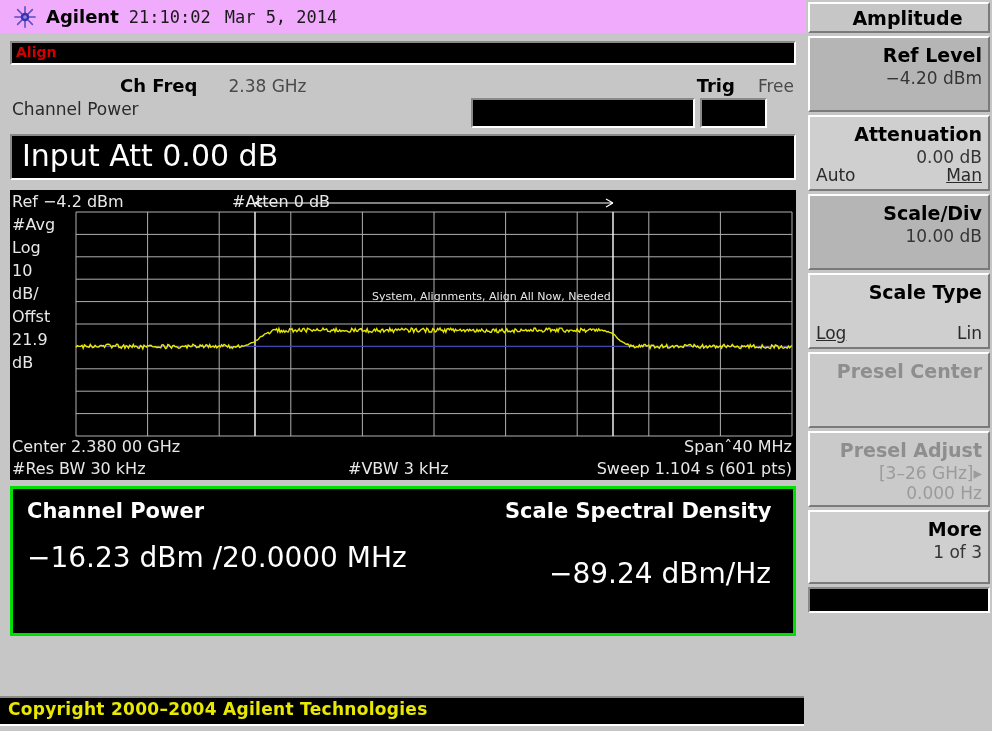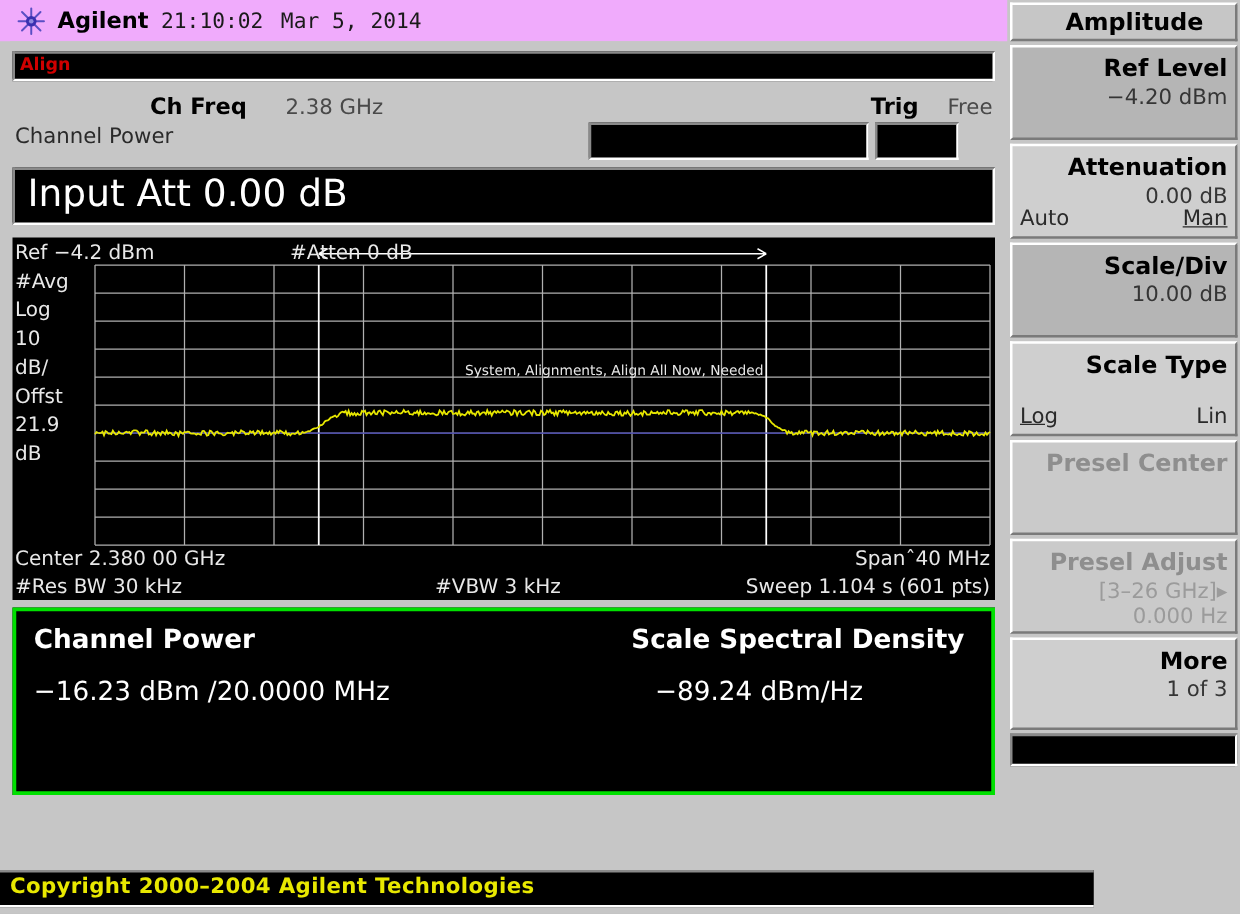--- a/index.html
+++ b/index.html
@@ -122,30 +122,30 @@
     position: relative; margin: 6px 2px 0 2px; height: 150px;
     background: #000; border: 3px solid #00e000;
   }
   .res-head {
     position: absolute; top: 10px;
     font-family: "DejaVu Sans", sans-serif; font-weight: bold;
     font-size: 21px; color: #fff;
   }
   .res-val {
     position: absolute; top: 52px;
-    font-family: "DejaVu Sans", sans-serif; font-size: 21px; color: #fff;
+    font-family: "DejaVu Sans", sans-serif; font-size: 28px; color: #fff;
   }
   #res-h1 { left: 14px; }
   #res-v1 { left: 14px; }
   #res-h2 { left: 492px; }
-  #res-v2 { left: 511px; }
+  #res-v2 { left: 536px; margin-top: 16px; }
 
   
   #footer {
-    position: absolute; left: 0px; top: 696px; width: 875px; height: 30px;
+    position: absolute; left: 0px; top: 696px; width: 804px; height: 30px;
     background: #000;
     border-top: 2px solid #8a8a8a;
     border-bottom: 2px solid #ffffff;
   }
   #footer-text {
     position: absolute; left: 8px; top: 1px;
     font-family: "DejaVu Sans", sans-serif; font-weight: bold;
     font-size: 17px; color: #e8e800; letter-spacing: 0.3px;
   }
 

